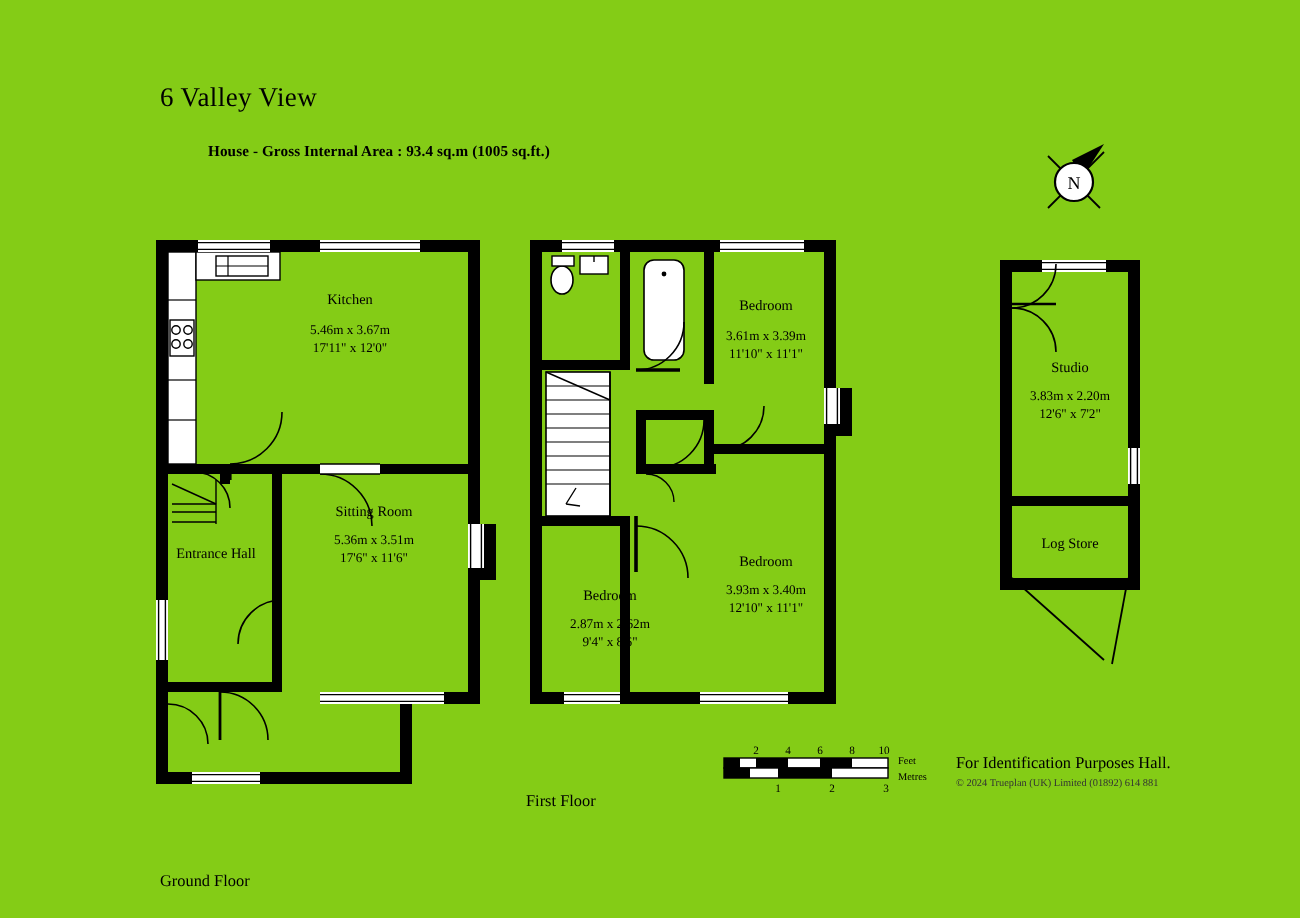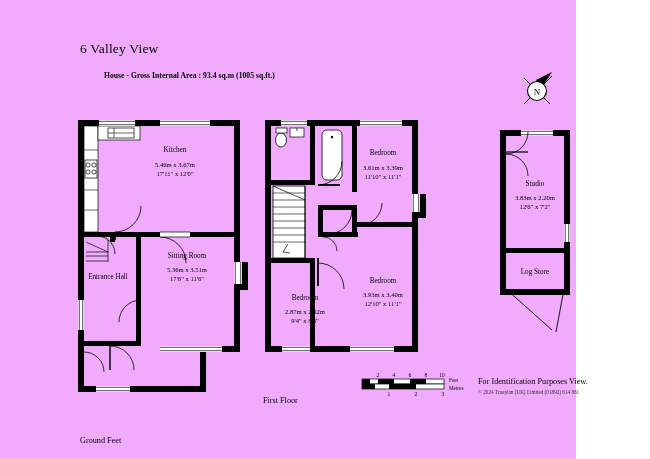--- a/index.html
+++ b/index.html
@@ -11,23 +11,23 @@
     width: 650px;
     height: 459px;
     overflow: hidden;
     font-family: "Liberation Serif", serif;
     color: #000000;
     position: relative;
   }
   #page {
     position: absolute;
     left: 0; top: 0;
-    width: 576px;
+    width: 650px;
     height: 459px;
-    background: #f0abfc;
+    background: #84cc16;
   }
   .title {
     position: absolute;
     left: 80px;
     top: 41px;
     font-size: 13.5px;
     font-family: "Liberation Serif", serif;
     letter-spacing: 0.2px;
     white-space: nowrap;
   }
@@ -87,24 +87,24 @@
   .cmp-n   { font-size: 9px; font-family: "Liberation Serif", serif; fill:#000; text-anchor: middle; }
 </style>
 </head>
 <body>
 
 <div id="page">
 
   <div class="title">6 Valley View</div>
   <div class="area-line l1">House - Gross Internal Area  :  93.4 sq.m   (1005 sq.ft.)</div>
 
-  <div class="floor-label" id="ground-floor-label">Ground Feet</div>
+  <div class="floor-label" id="ground-floor-label">Ground Floor</div>
   <div class="floor-label" id="first-floor-label">First Floor</div>
 
-  <div class="idpo">For Identification Purposes View.</div>
+  <div class="idpo">For Identification Purposes Hall.</div>
   <div class="copyright">© 2024 Trueplan (UK) Limited (01892) 614 881</div>
 
   <svg class="plan-svg" width="650" height="459" viewBox="0 0 650 459">
 
     <g>
       <path d="M536 80 L552 72 L541 89 Z" fill="#000"></path>
       <path d="M524 104 L540 96 L530 112 Z" fill="#000" opacity="0"></path>
       <line x1="524" y1="104" x2="552" y2="76" stroke="#000" stroke-width="0.9"></line>
       <line x1="524" y1="78" x2="550" y2="104" stroke="#000" stroke-width="0.9"></line>
       <circle cx="537" cy="91" r="9.5" fill="#fff" stroke="#000" stroke-width="1.1"></circle>

